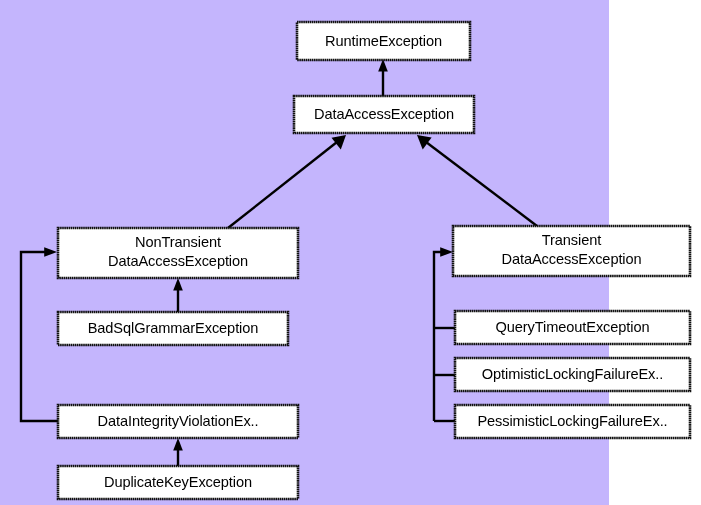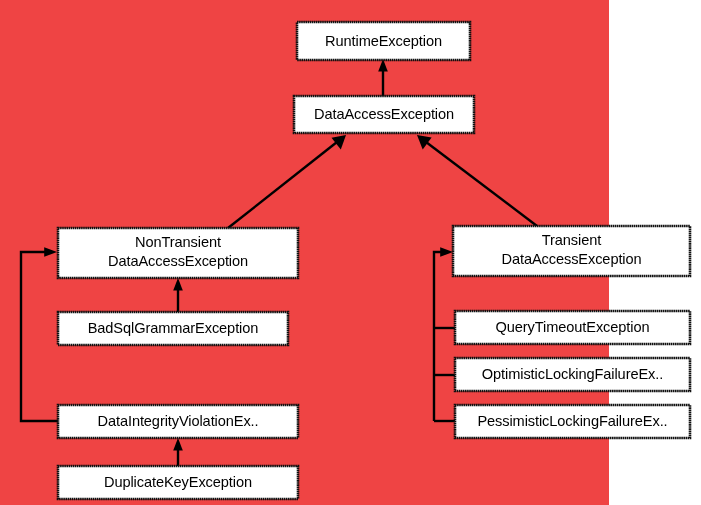--- a/index.html
+++ b/index.html
@@ -10,21 +10,21 @@
   body {
     width: 701px;
     height: 505px;
     font-family: "Liberation Sans", sans-serif;
     overflow: hidden;
   }
   #diagram-root {
     position: relative;
     width: 609px;
     height: 505px;
-    background: #ef4444;
+    background: #c4b5fd;
   }
   svg#diagram-svg {
     position: absolute;
     top: 0;
     left: 0;
     width: 701px;
     height: 505px;
     display: block;
   }
   .class-box-rect {

